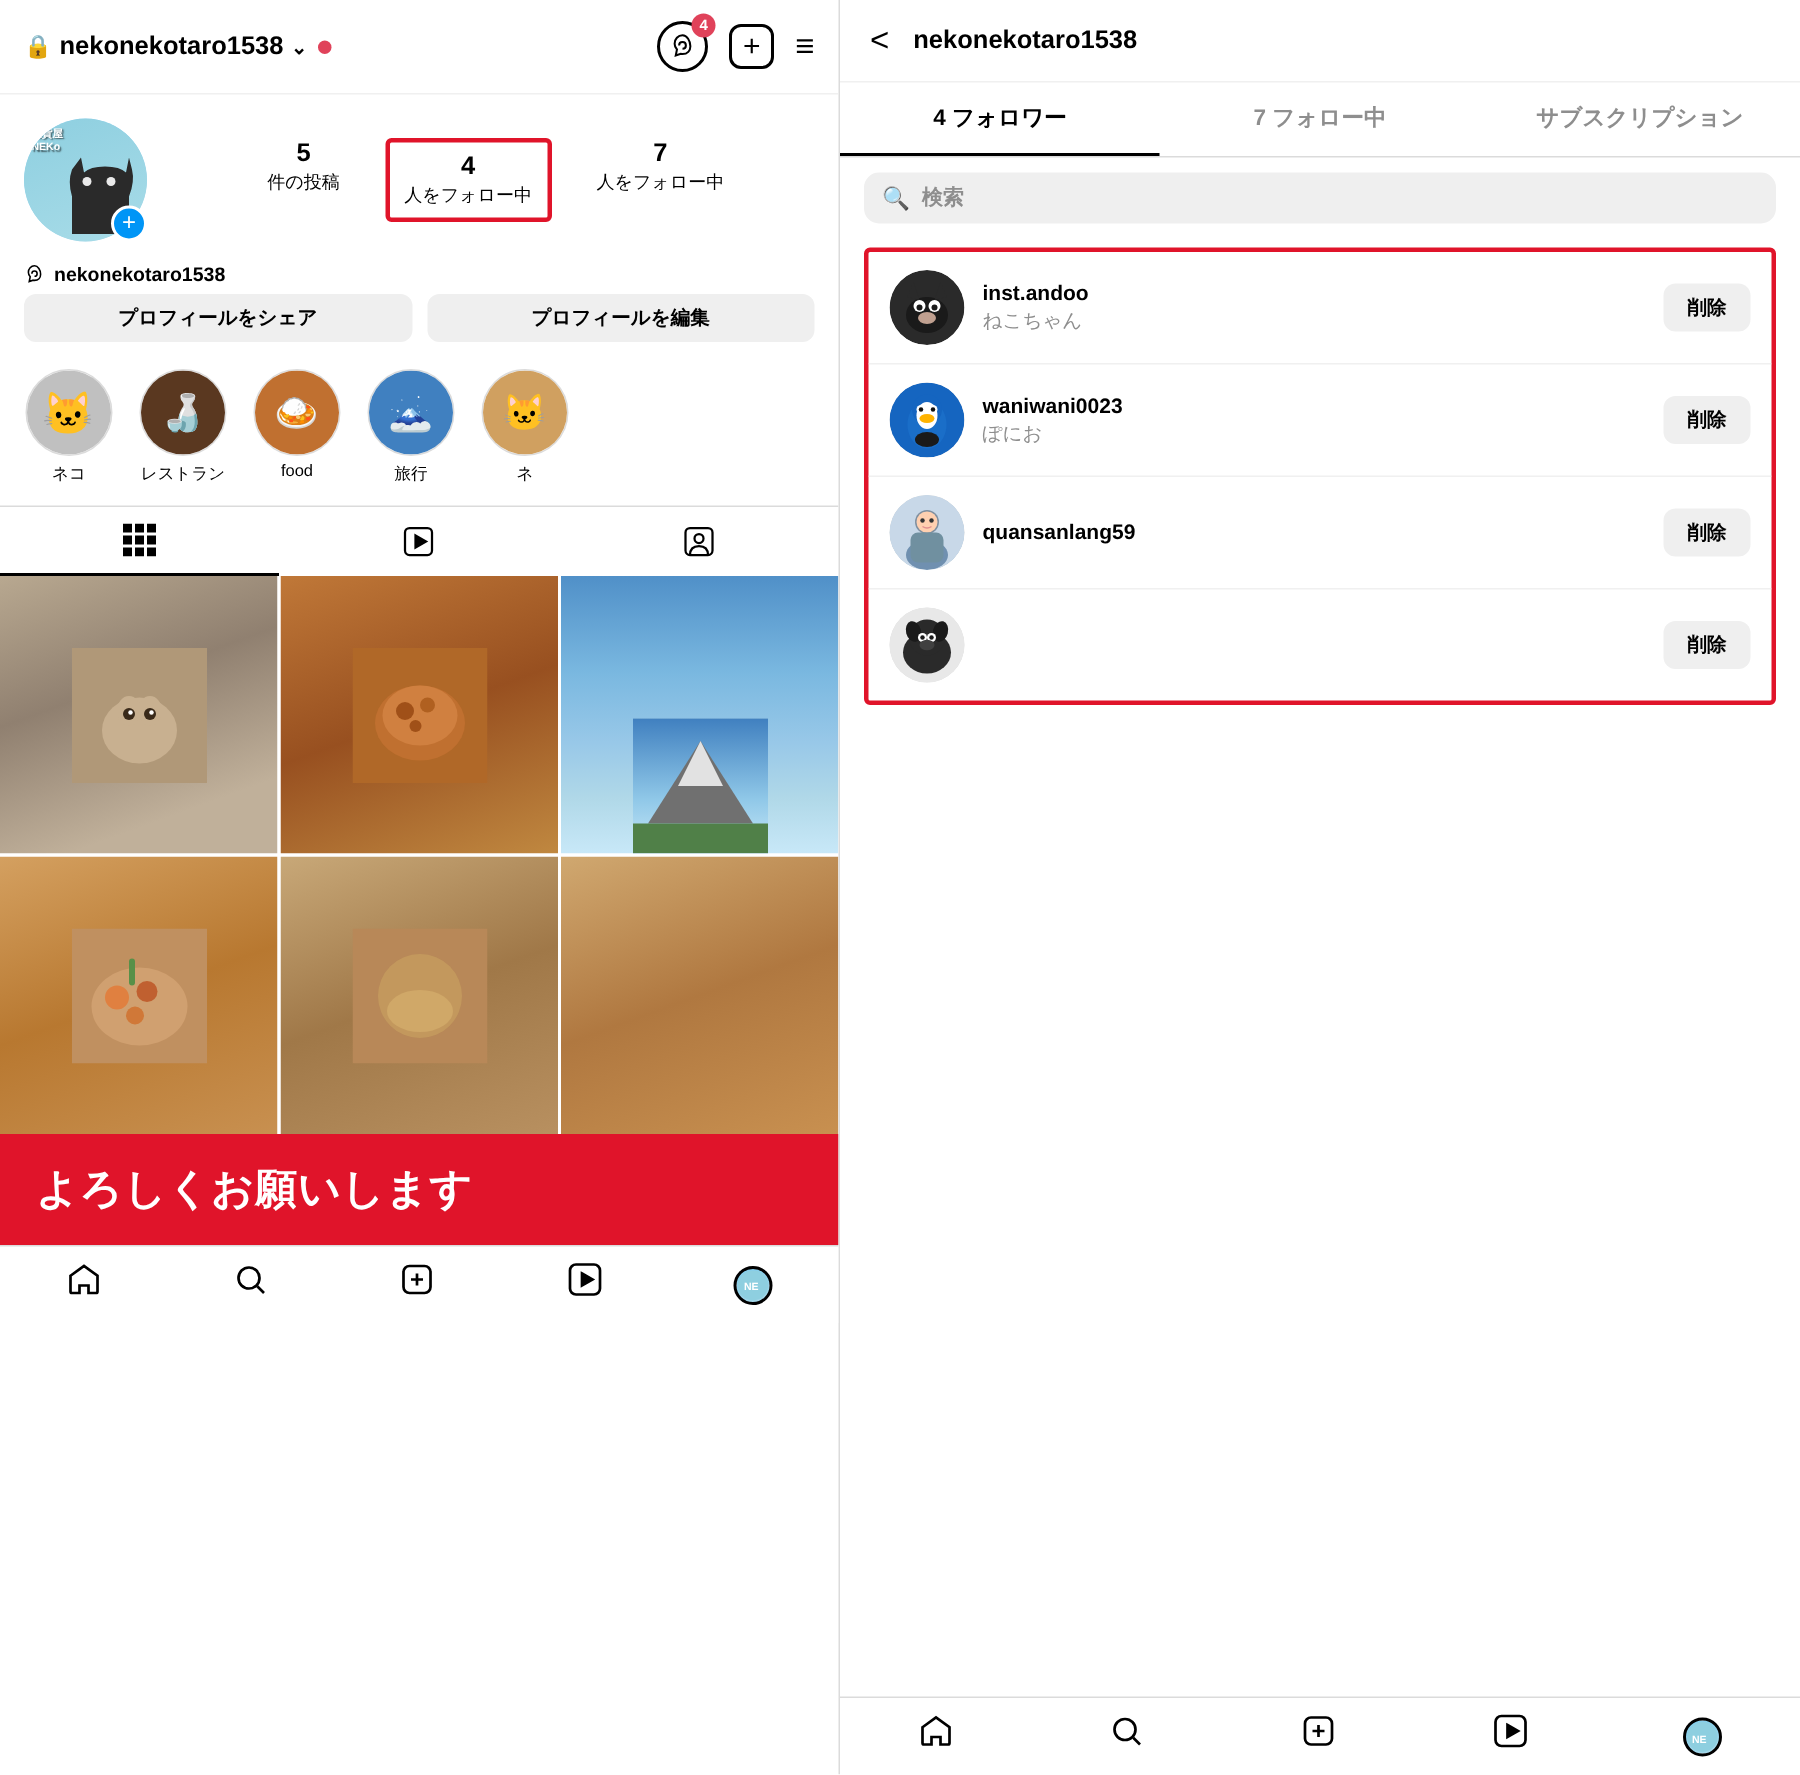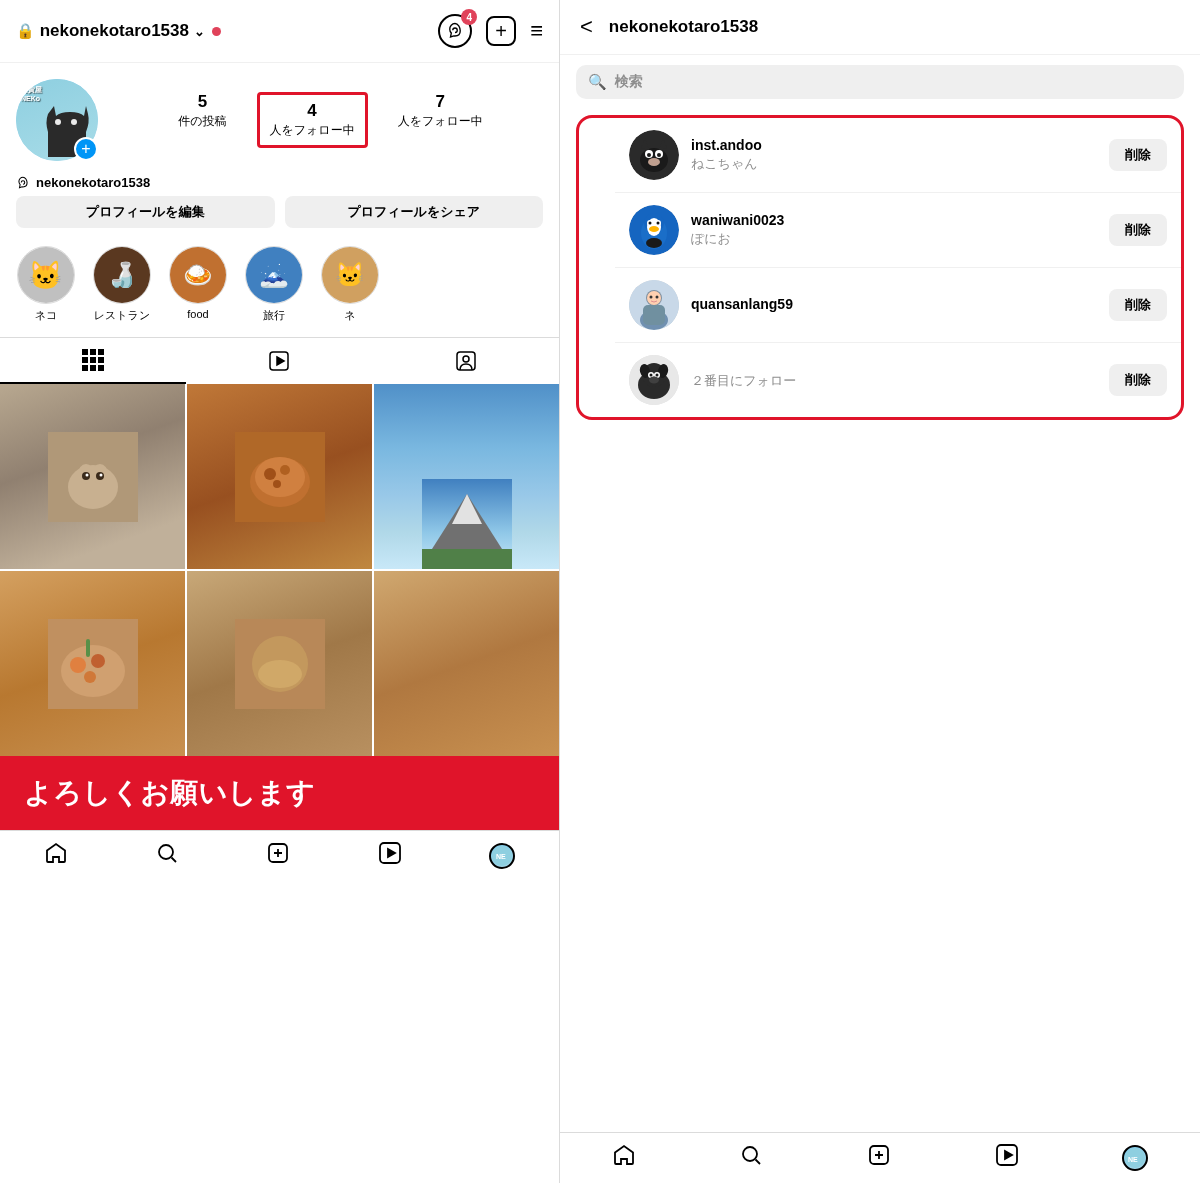--- a/index.html
+++ b/index.html
@@ -285,23 +285,22 @@
       padding: 8px 12px;
       gap: 8px;
     }
     .search-icon { font-size: 15px; color: #8e8e8e; }
     .search-placeholder { font-size: 14px; color: #8e8e8e; font-weight: bold; }
 
     
     .followers-list {
       border: 3px solid #e0142a;
       margin: 6px 16px;
-      border-radius: 16px;
+      border-radius: 4px;
       overflow: hidden;
-      padding-left: 36px;
     }
     .follower-row {
       display: flex;
       align-items: center;
       padding: 12px 14px;
       gap: 12px;
       border-bottom: 1px solid #f0f0f0;
     }
     .follower-row:last-child { border-bottom: none; }
     .follower-avatar {
@@ -497,22 +496,22 @@
       <div class="profile-threads">
         <svg width="14" height="14" viewBox="0 0 24 24" fill="none">
           <path d="M12 2C8 2 5 5.5 5 9.5c0 2 .8 3.8 2.1 5.1L6 20l4.5-1.5c.5.1 1 .2 1.5.2 4.4 0 7-3 7-7C19 7 16 2 12 2z" stroke="#000" stroke-width="1.8" fill="none"></path>
           <path d="M9 11c0-1.7 1.3-3 3-3s3 1.3 3 3-1.3 3-3 3" stroke="#000" stroke-width="1.8" fill="none"></path>
         </svg>
         <span class="threads-small">nekonekotaro1538</span>
       </div>
 
 
       <div class="profile-actions">
+        <div class="action-btn">プロフィールをシェア</div>
         <div class="action-btn">プロフィールを編集</div>
-        <div class="action-btn">プロフィールをシェア</div>
       </div>
 
       <div class="highlights-row">
         <div class="highlight-item">
           <div class="highlight-circle">
             <div class="hl-cat">🐱</div>
           </div>
           <span class="highlight-label">ネコ</span>
         </div>
         <div class="highlight-item">
@@ -681,20 +680,31 @@
 
   </div>
 
   <div class="right-panel">
 
     <div class="top-bar-right">
       <div class="back-arrow">&lt;</div>
       <div class="right-username">nekonekotaro1538</div>
     </div>
 
+    <div class="follower-tabs">
+      <div class="ftab active">
+        <span>4 フォロワー</span>
+      </div>
+      <div class="ftab">
+        <span>7 フォロー中</span>
+      </div>
+      <div class="ftab">
+        <span>サブスクリプション</span>
+      </div>
+    </div>
 
     <div class="search-bar">
       <span class="search-icon">🔍</span>
       <span class="search-placeholder">検索</span>
     </div>
 
     <div class="followers-list">
 
       <div class="follower-row">
         <div class="follower-avatar">
@@ -772,21 +782,20 @@
             <ellipse cx="16" cy="16" rx="5" ry="7" fill="#1a1a1a" transform="rotate(-15,16,16)"></ellipse>
             <ellipse cx="34" cy="16" rx="5" ry="7" fill="#1a1a1a" transform="rotate(15,34,16)"></ellipse>
             <circle cx="22" cy="20" r="3" fill="#fff"></circle>
             <circle cx="28" cy="20" r="3" fill="#fff"></circle>
             <circle cx="22" cy="20" r="1.5" fill="#1a1a1a"></circle>
             <circle cx="28" cy="20" r="1.5" fill="#1a1a1a"></circle>
             <ellipse cx="25" cy="25" rx="5" ry="3.5" fill="#404040"></ellipse>
           </svg>
         </div>
         <div class="follower-info">
-          <div class="follower-sub">２番目にフォロー</div>
         </div>
         <div class="delete-btn">削除</div>
       </div>
 
     </div>
 
     <div style="flex:1;"></div>
 
     <div class="right-bottom-nav">
       <div class="nav-icon">

